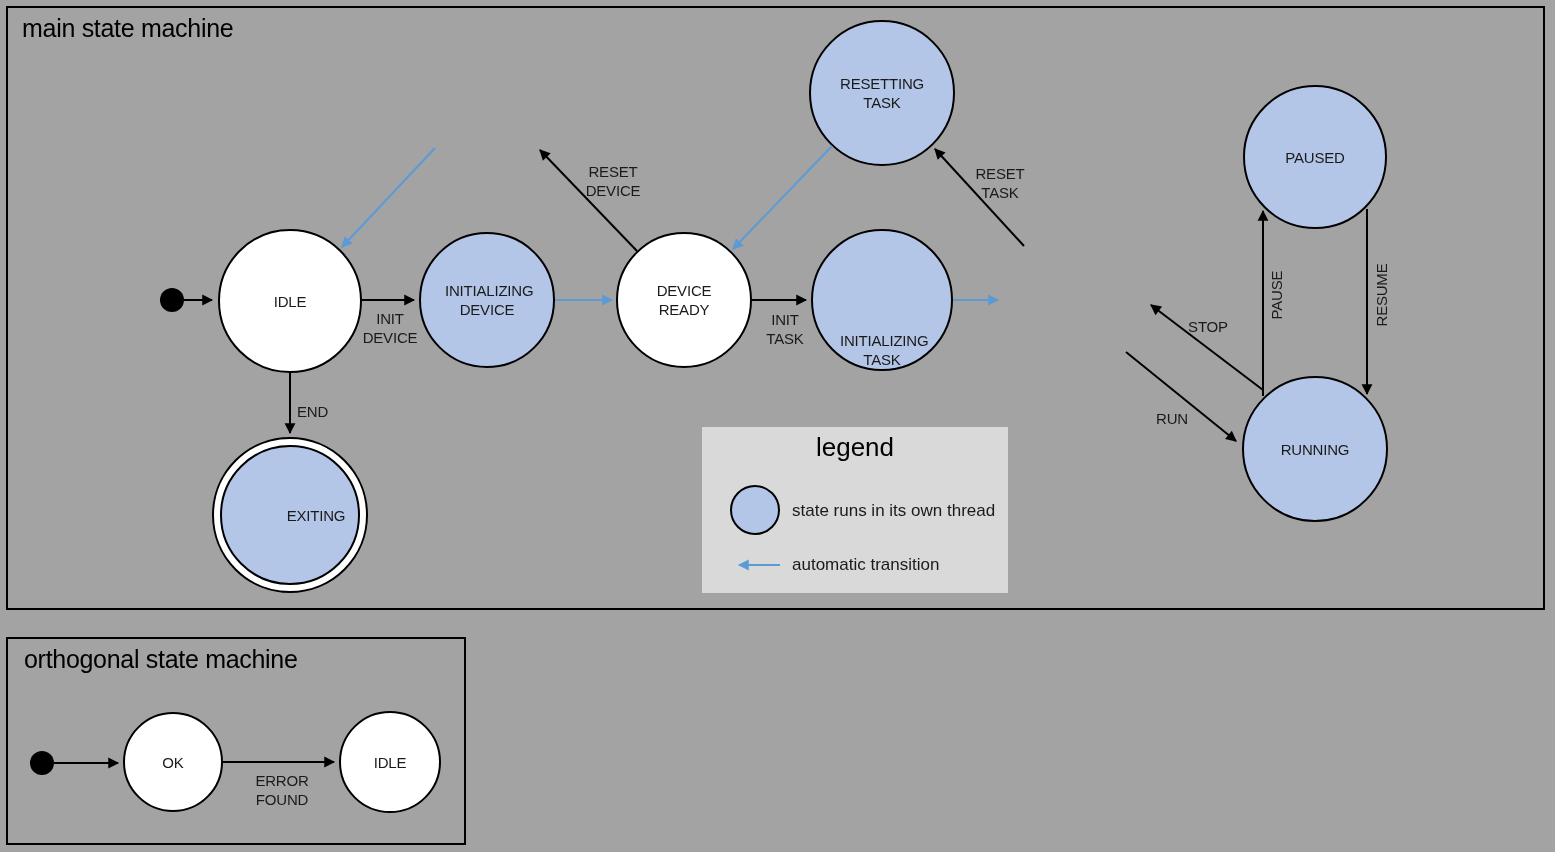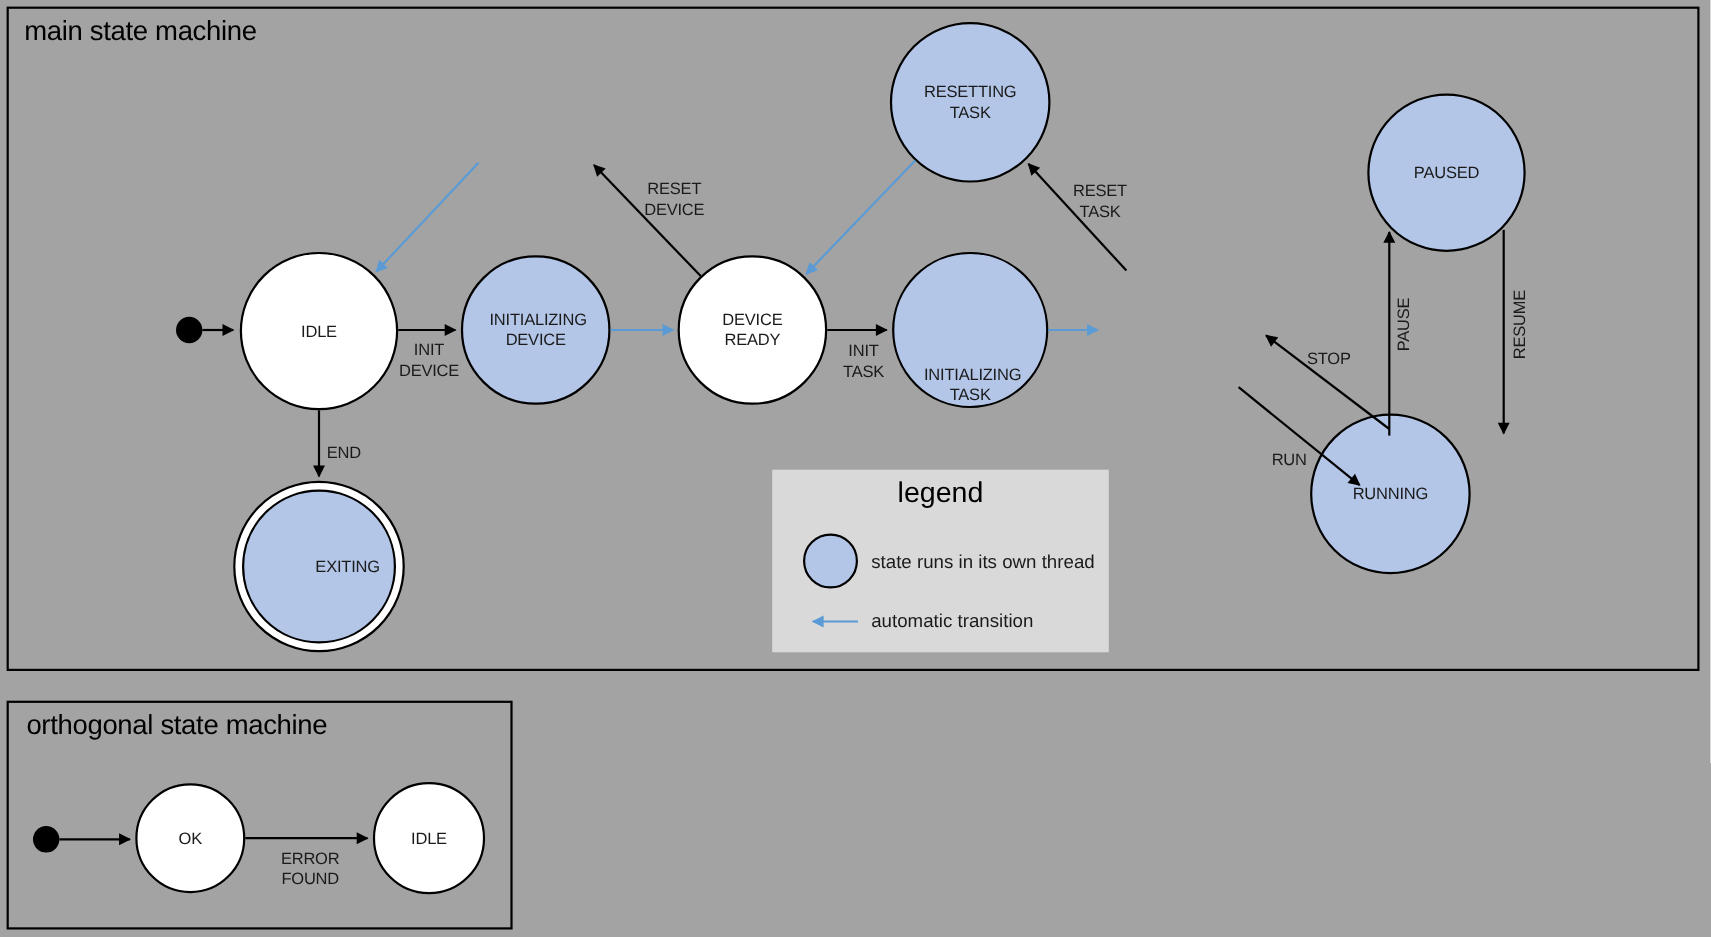--- a/index.html
+++ b/index.html
@@ -69,21 +69,21 @@
 
   <div class="circle threaded" style="left:811px;top:229px;width:142px;height:142px;align-items:flex-end;">
     <span class="state-label">INITIALIZING TASK</span>
   </div>
 
 
   <div class="circle threaded" style="left:1243px;top:85px;width:144px;height:144px;">
     <span class="state-label">PAUSED</span>
   </div>
 
-  <div class="circle threaded" style="left:1191px;top:376px;width:146px;height:146px;">
+  <div class="circle threaded" style="left:1242px;top:376px;width:146px;height:146px;">
     <span class="state-label">RUNNING</span>
   </div>
 
   <div class="final-outer" style="left:212px;top:437px;width:156px;height:156px;">
     <div class="final-inner">
       <span class="state-label">EXITING</span>
     </div>
   </div>
 
   <div class="tlabel" style="left:359px;top:309px;width:62px;">INIT DEVICE</div>

